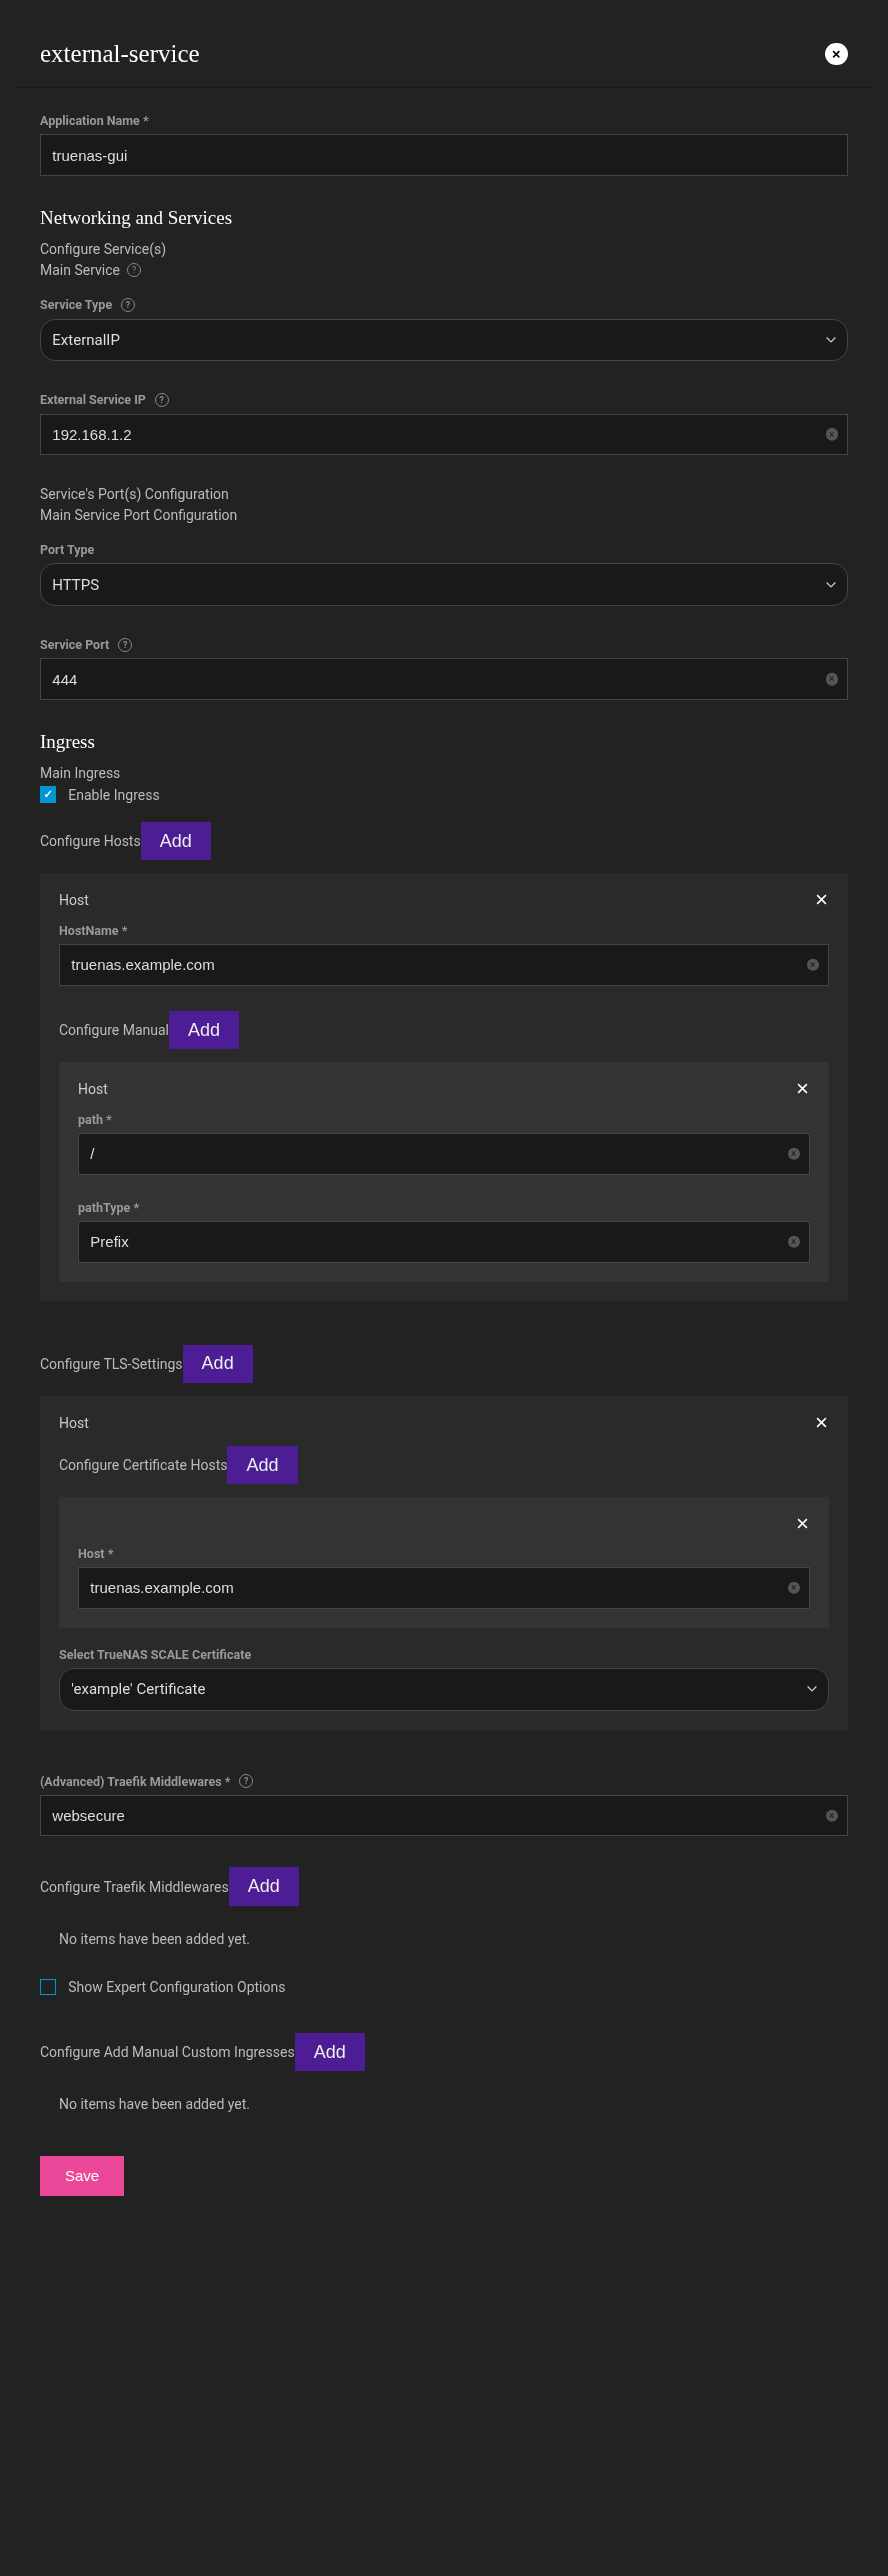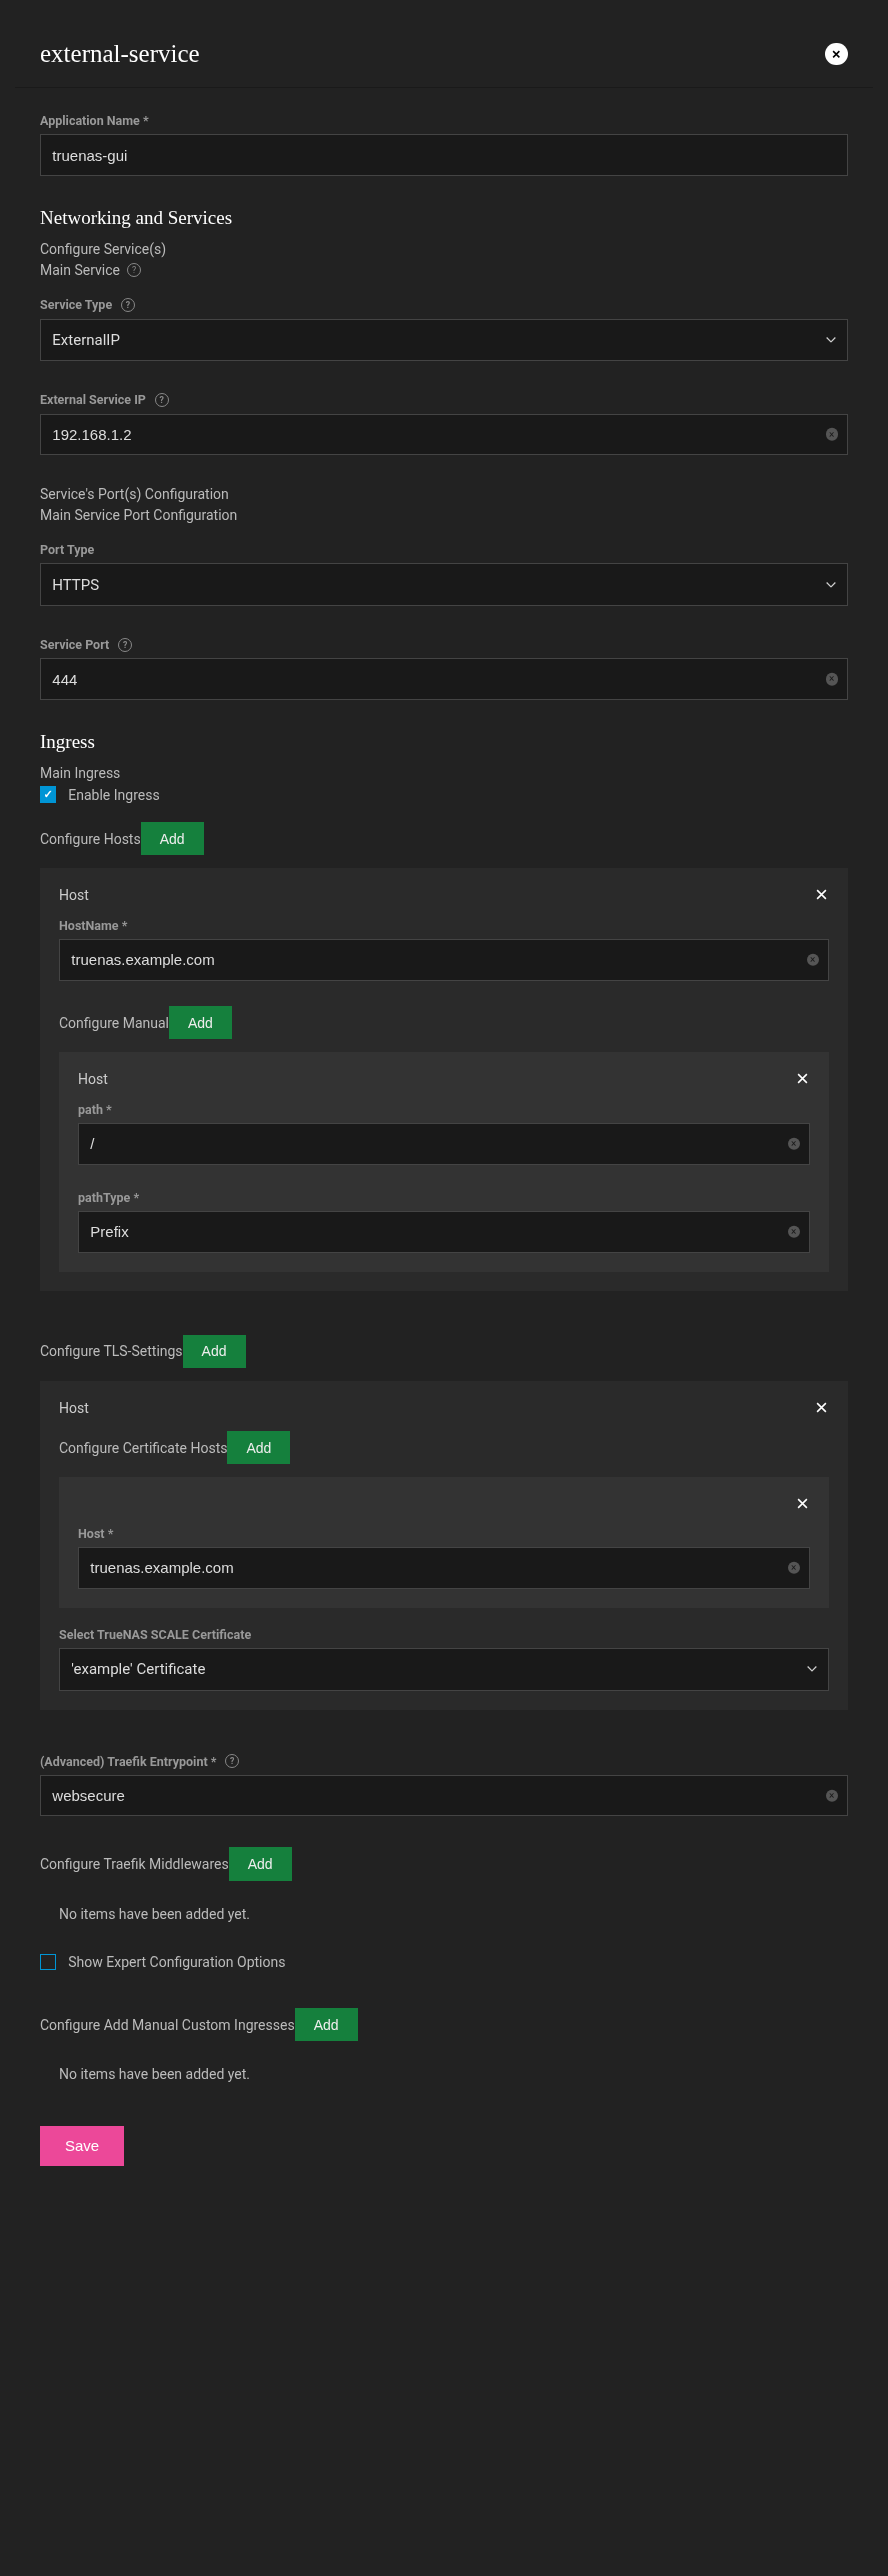--- a/index.html
+++ b/index.html
@@ -95,21 +95,21 @@
   justify-content: center;
   cursor: pointer;
 }
 .input-clear::before {
   content: "×";
   color: #1a1a1a;
   font-size: 10px;
   line-height: 1;
 }
 .select-wrapper { position: relative; }
-.select-input { appearance: none; cursor: pointer; }
+.select-input { appearance: none; cursor: pointer; border-radius: 15px; }
 .select-arrow {
   position: absolute;
   right: 12.5px;
   top: 50%;
   transform: translateY(-50%);
   pointer-events: none;
 }
 .help-icon {
   width: 14px;
   height: 14px;
@@ -139,25 +139,25 @@
 }
 .checkbox.checked { background: #0095d5; }
 .checkbox.checked::before {
   content: "✓";
   color: #ffffff;
   font-size: 11.3px;
   font-weight: bold;
 }
 .checkbox-label { font-size: 14px; color: #bbbbbb; }
 .add-btn {
-  background: #15803d;
+  background: #4c1d95;
   color: #eeeeee;
   border: none;
   padding: 8.8px 19px;
-  font-size: 14px;
+  font-size: 18px;
   cursor: pointer;
 }
 .card {
   background: #2a2a2a;
   padding: 19px;
   margin-bottom: 19px;
 }
 .card-header {
   display: flex;
   justify-content: space-between;
@@ -360,21 +360,21 @@
         <svg class="select-arrow" width="10" height="6.3" viewBox="0 0 16 10">
             <path d="M1 1l7 7 7-7" stroke="#ccc" stroke-width="2" fill="none"></path>
           </svg>
       </div>
     </div>
 
     <div class="spacer-40"></div>
 
     <div class="field-group">
       <div class="field-label">
-        <span>(Advanced) Traefik Entrypoint *</span>
+        <span>(Advanced) Traefik Middlewares *</span>
         <span class="help-icon">?</span>
       </div>
       <div class="input-wrapper">
         <input class="text-input" value="websecure" style="">
         <span class="input-clear"></span>
       </div>
     </div>
 
     <div class="input-row">
       <span class="subsection-text">Configure Traefik Middlewares</span>

